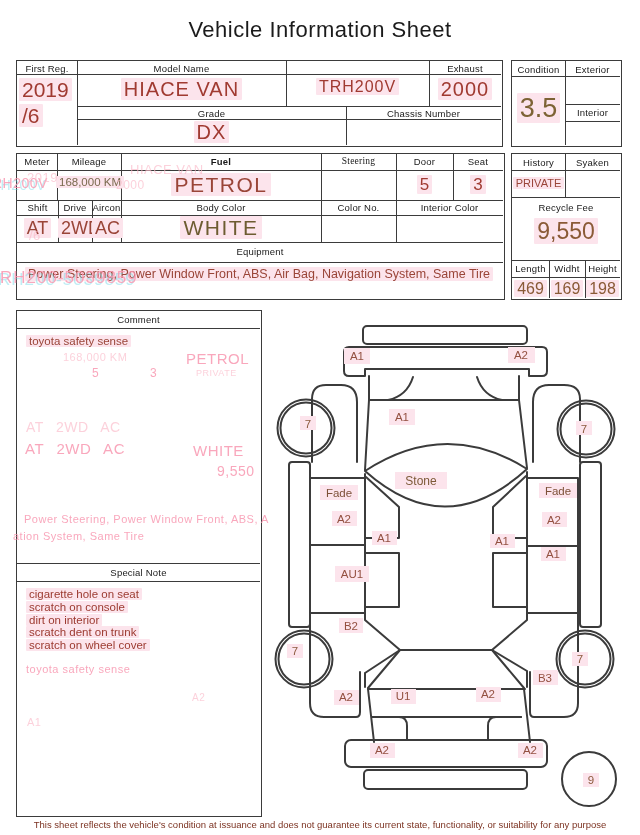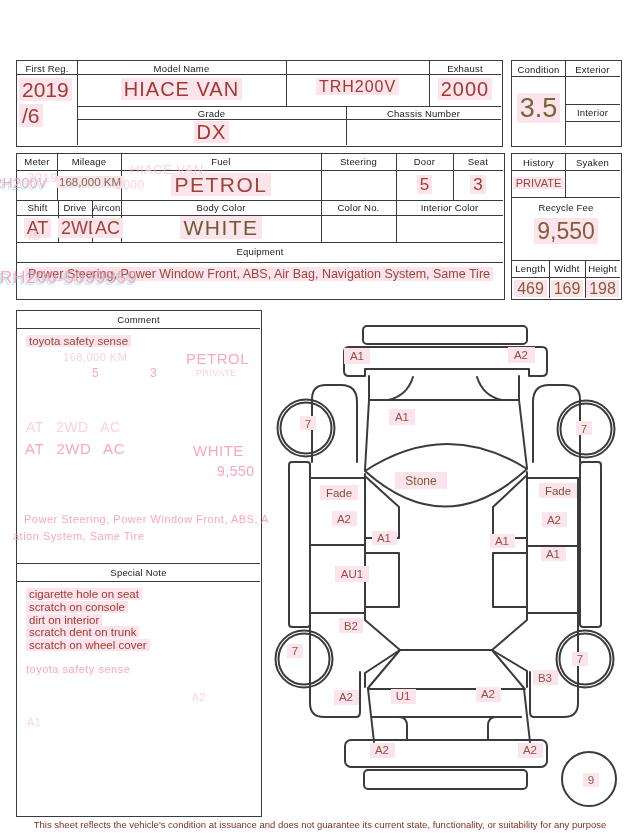--- a/index.html
+++ b/index.html
@@ -21,20 +21,21 @@
   .g2{color:rgba(250,185,200,.65);}
   .gc{text-shadow:-2px 2px 0 rgba(110,215,230,.45);}
   .footer{position:absolute;top:819px;left:0;width:640px;text-align:center;font-size:9.5px;color:#7c3322;}
   svg text{font-family:"Liberation Sans","DejaVu Sans",sans-serif;}
 </style>
 </head>
 <body>
 
 <div class="page">
 
+  <div class="title">Vehicle Information Sheet</div>
 
   <div class="box" style="left:16px;top:60px;width:487px;height:87px;">
     <div class="vl" style="left:60px;top:0;height:84px;"></div>
     <div class="vl" style="left:269px;top:0;height:45px;"></div>
     <div class="vl" style="left:412px;top:0;height:45px;"></div>
     <div class="hr" style="left:0;top:13px;width:484px;"></div>
     <div class="hr" style="left:60px;top:45px;width:424px;"></div>
     <div class="hr" style="left:60px;top:58px;width:424px;"></div>
     <div class="vl" style="left:329px;top:45px;height:39px;"></div>
 
@@ -73,22 +74,22 @@
     <div class="vl" style="left:104px;top:0;height:46px;"></div>
     <div class="vl" style="left:304px;top:0;height:88px;"></div>
     <div class="vl" style="left:379px;top:0;height:88px;"></div>
     <div class="vl" style="left:436px;top:0;height:46px;"></div>
     <div class="vl" style="left:41px;top:46px;height:42px;"></div>
     <div class="vl" style="left:75px;top:46px;height:42px;"></div>
     <div class="vl" style="left:104px;top:46px;height:42px;"></div>
 
     <div class="lab" style="left:0;top:2px;width:40px;">Meter</div>
     <div class="lab" style="left:40px;top:2px;width:64px;">Mileage</div>
-    <div class="lab" style="left:104px;top:2px;width:200px;">Fuel</div>
-    <div class="lab" style="left:304px;top:2px;width:75px;">Steering</div>
+    <div class="lab" style="left:104px;top:2px;width:200px;font-weight:bold;">Fuel</div>
+    <div class="lab" style="left:304px;top:2px;width:75px;font-family:Liberation Serif, serif;">Steering</div>
     <div class="lab" style="left:379px;top:2px;width:57px;">Door</div>
     <div class="lab" style="left:436px;top:2px;width:50px;">Seat</div>
 
     <div class="val v-kaki" style="left:28px;top:22px;width:90px;font-size:11.5px;"><span class="pk">168,000 KM</span></div>
     <div class="val v-brick" style="left:104px;top:19px;width:200px;font-size:21px;letter-spacing:1.5px;"><span class="pk">PETROL</span></div>
     <div class="val v-red" style="left:379px;top:21px;width:57px;font-size:17px;"><span class="pk">5</span></div>
     <div class="val v-red" style="left:436px;top:21px;width:50px;font-size:17px;"><span class="pk">3</span></div>
 
     <div class="lab" style="left:0;top:48px;width:41px;">Shift</div>
     <div class="lab" style="left:41px;top:48px;width:34px;">Drive</div>

